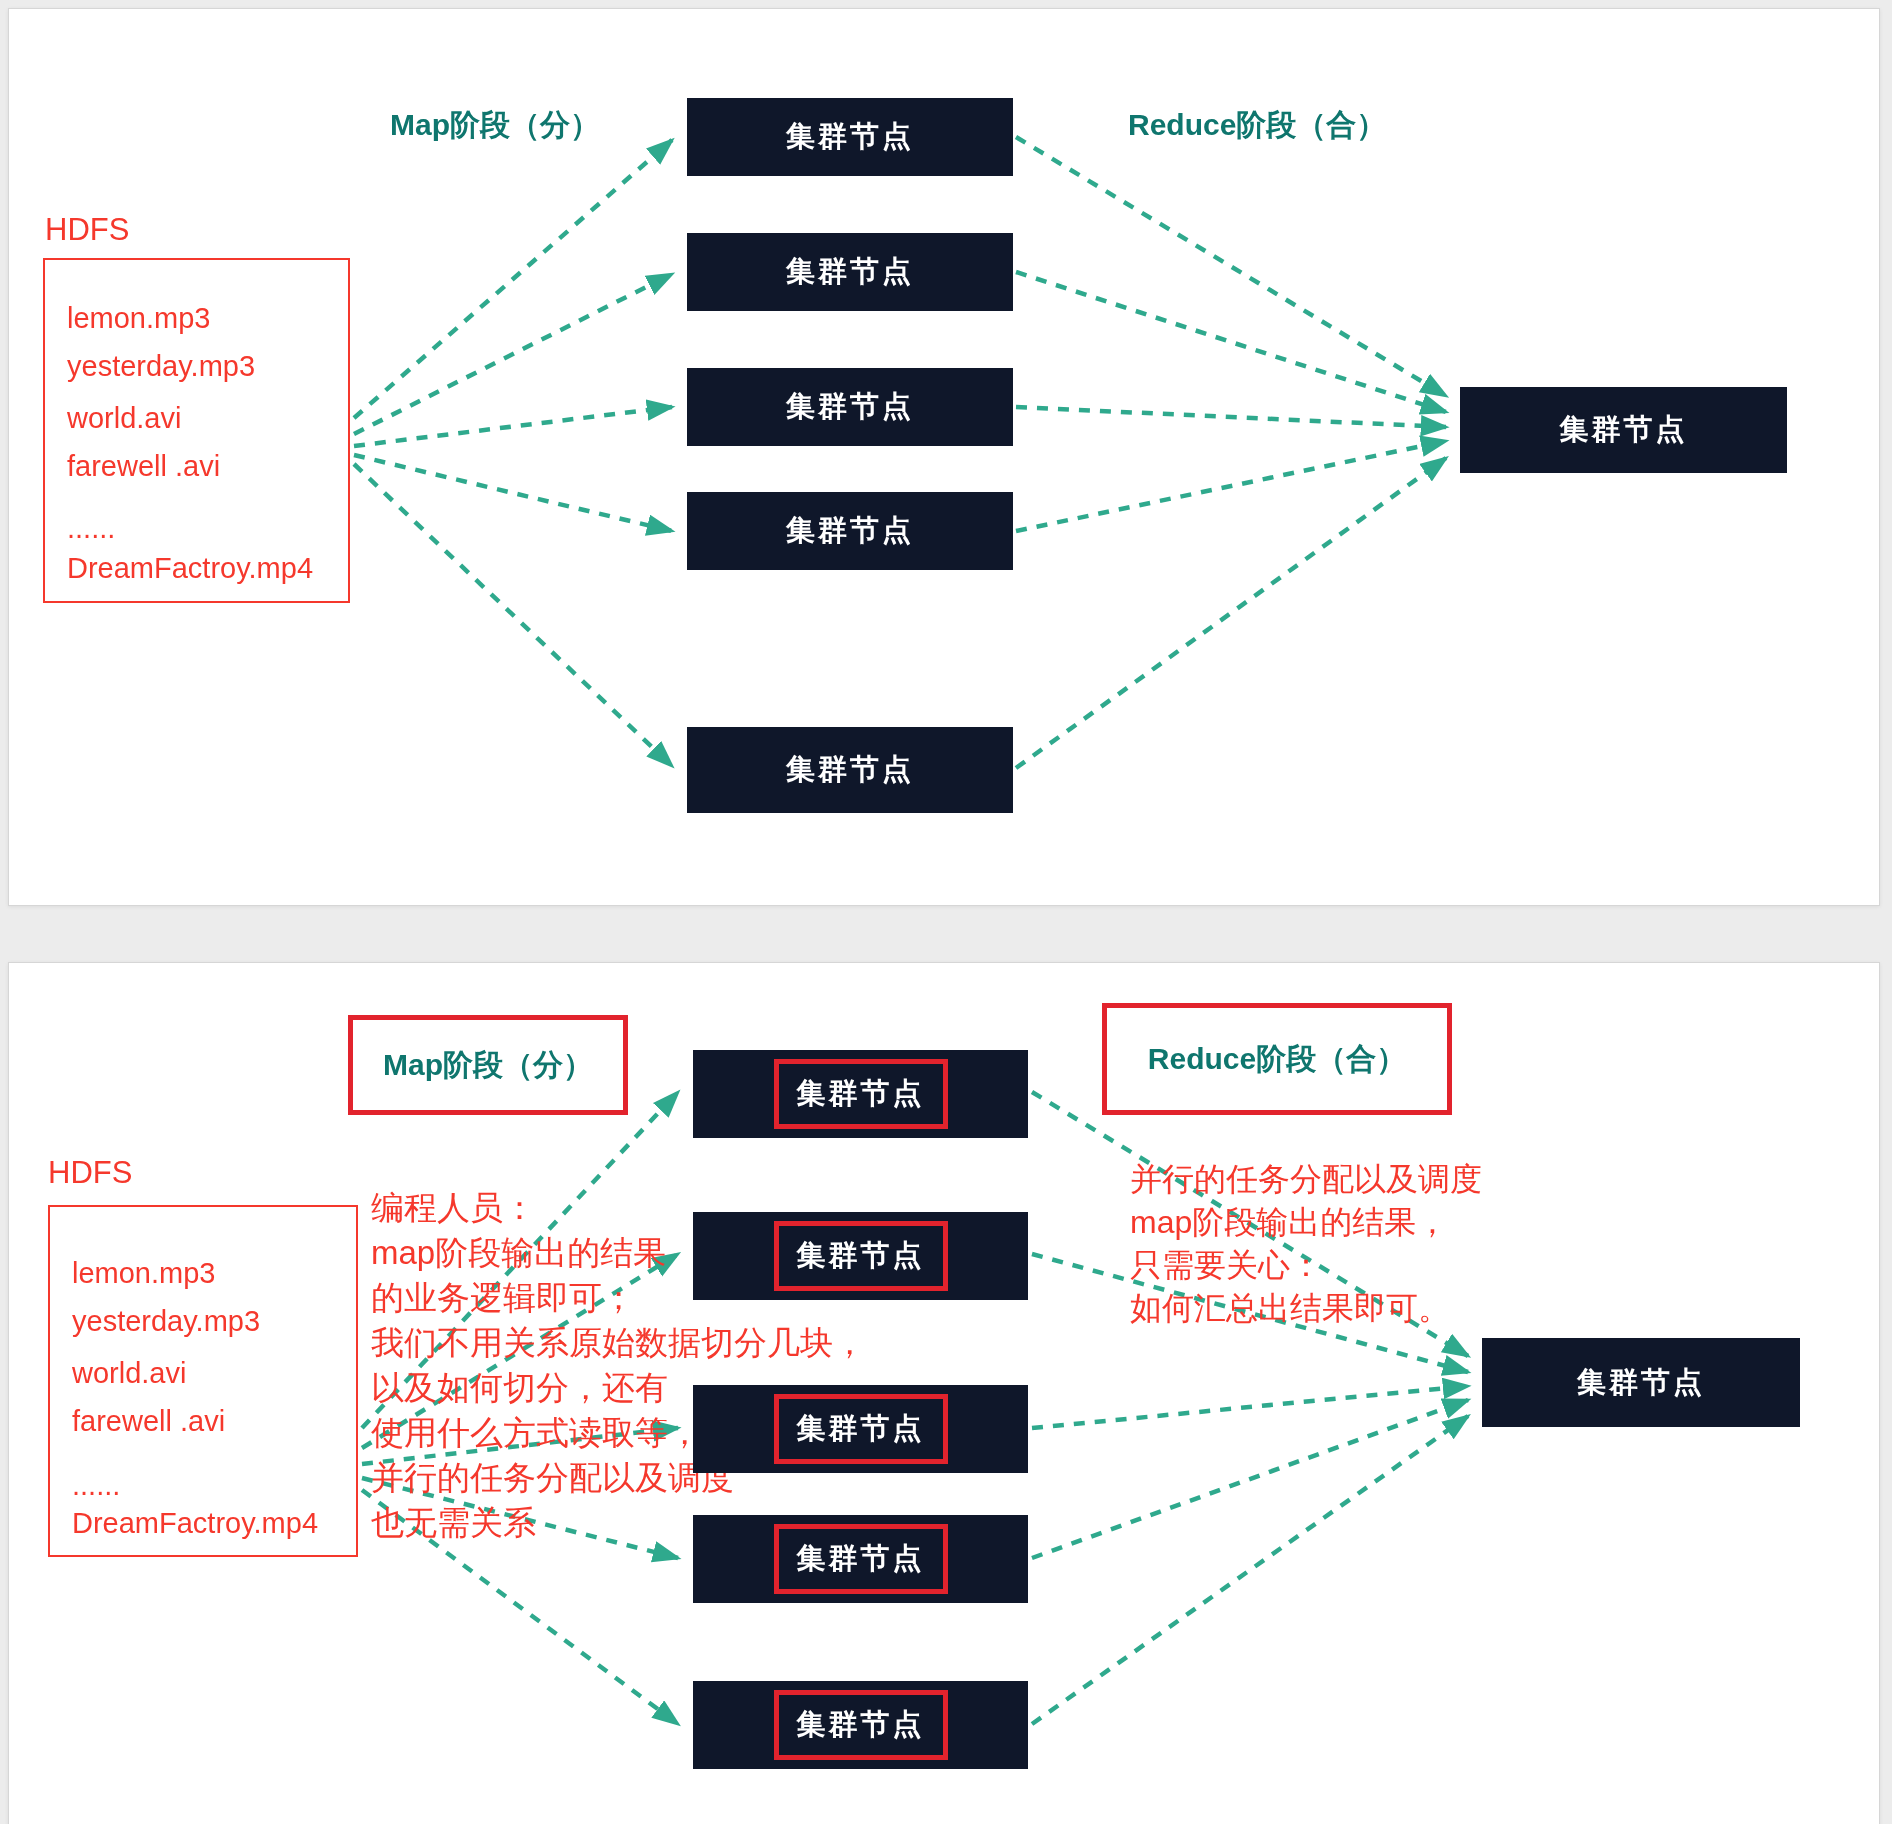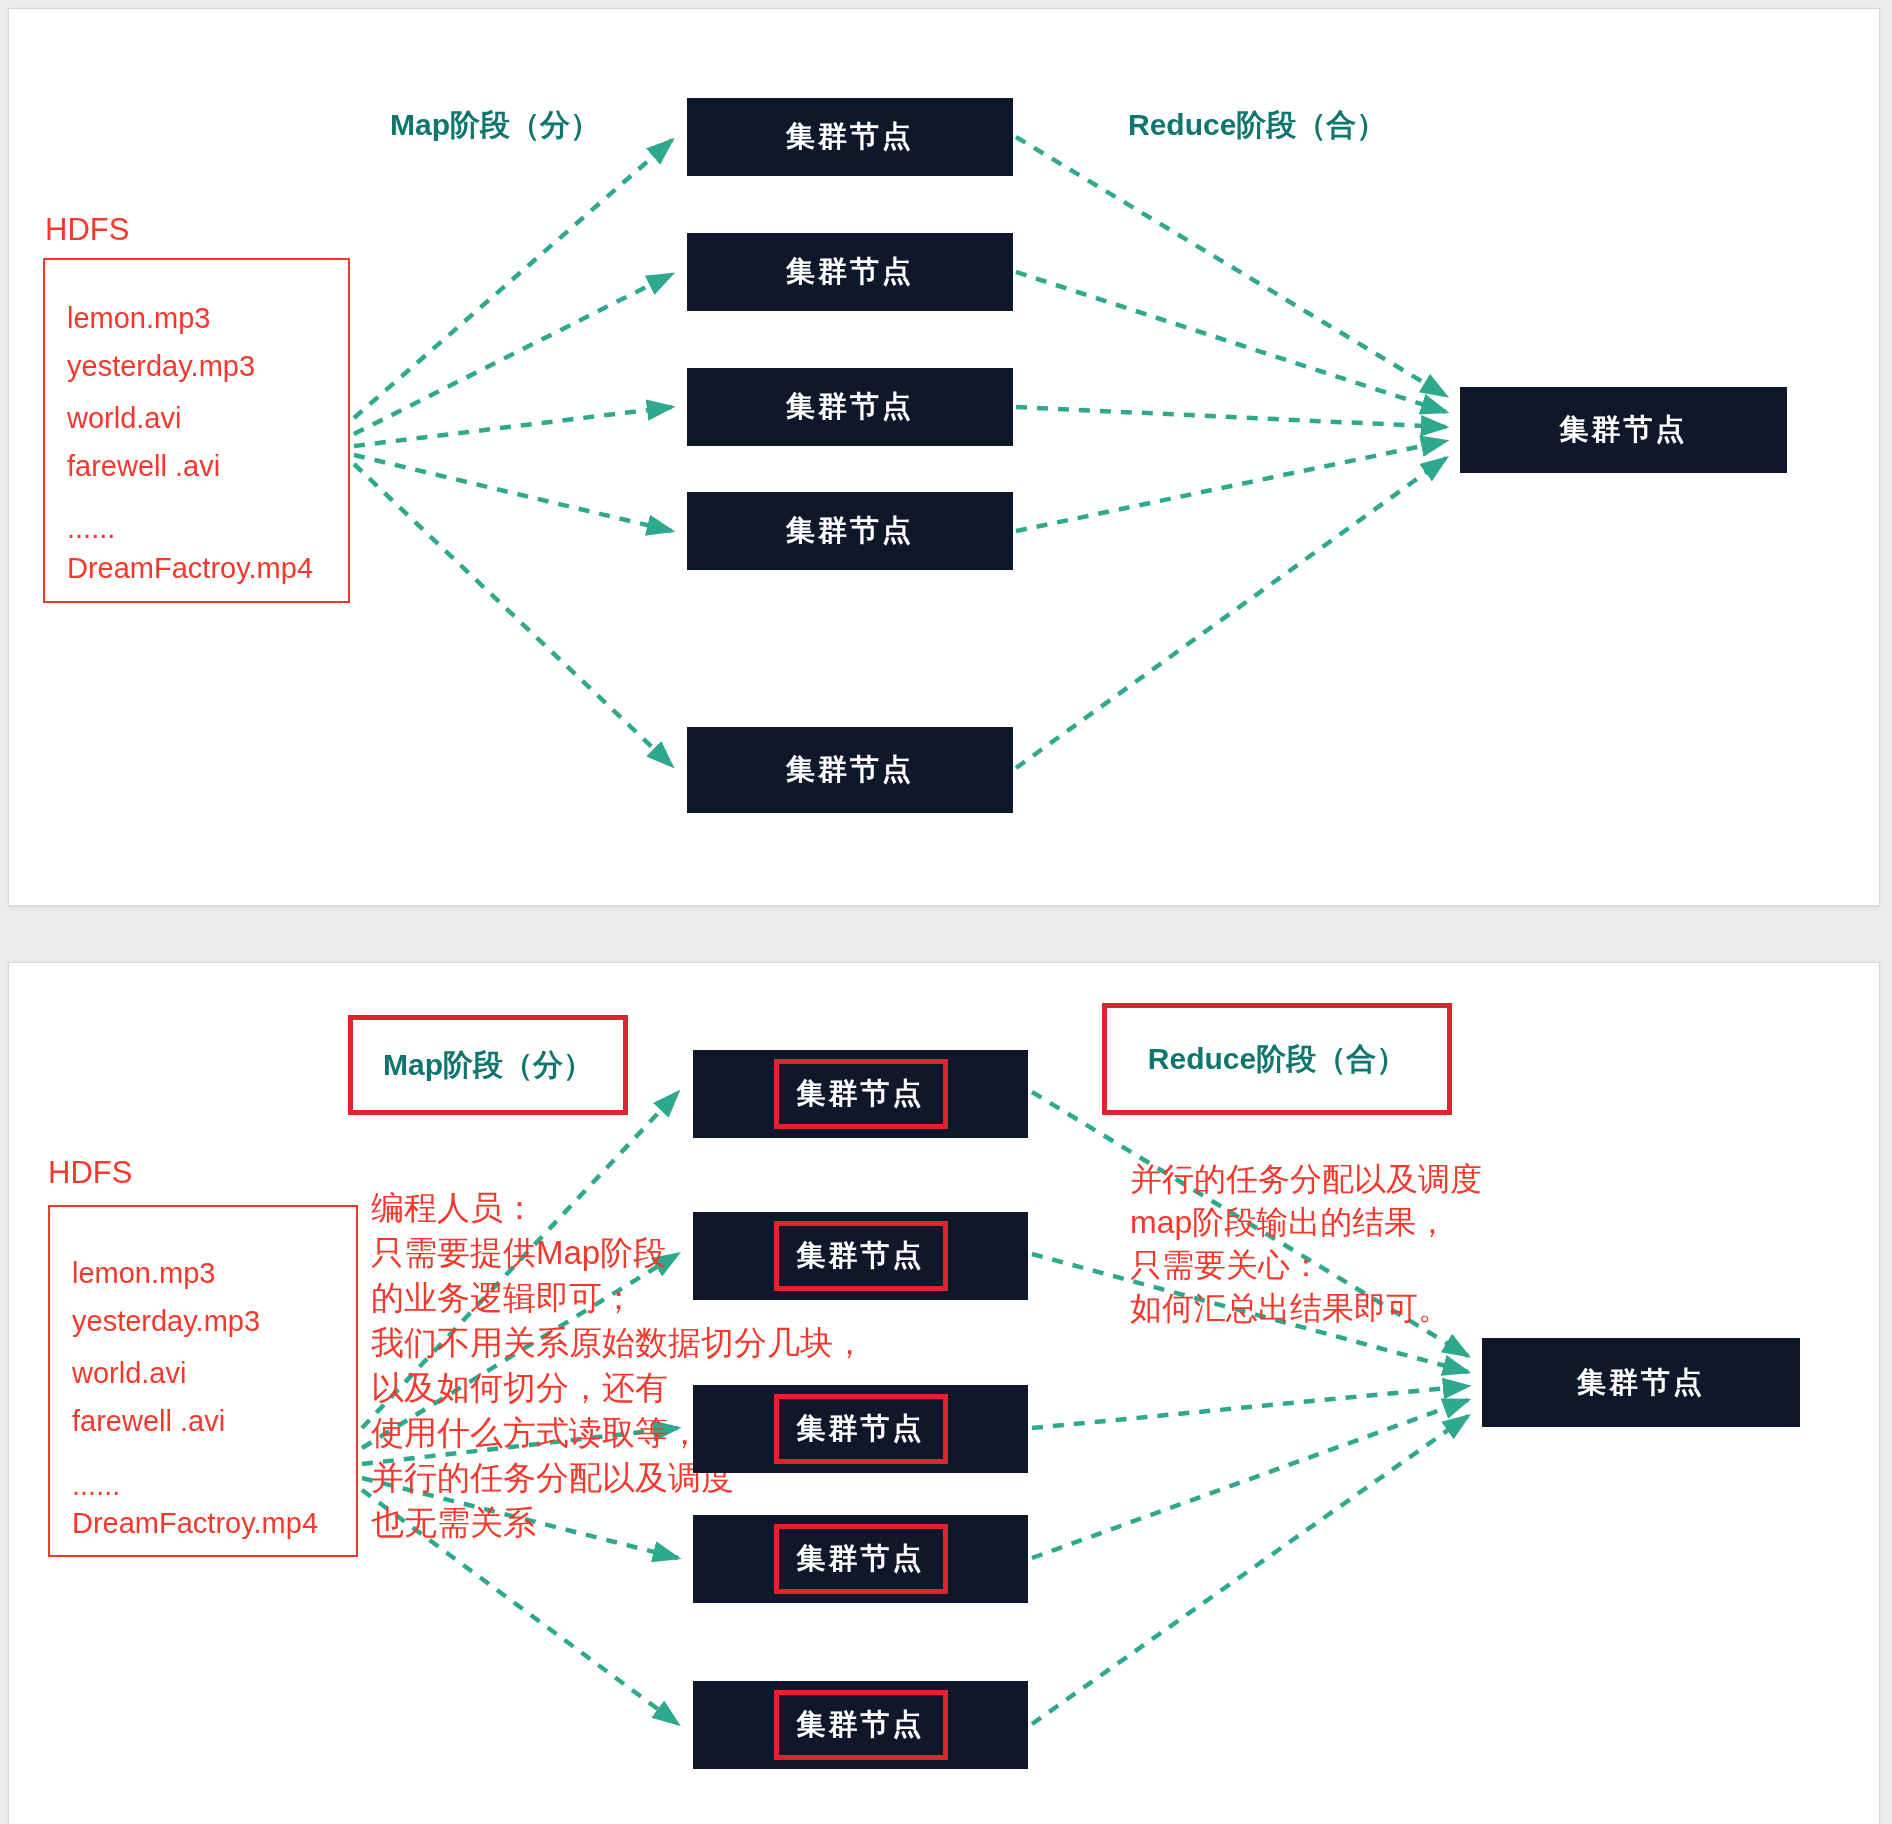--- a/index.html
+++ b/index.html
@@ -131,21 +131,21 @@
   <div class="abs hdfs-box" style="left:40px;top:243px;width:306px;height:348px;">
     <div class="file-line" style="top:50px;">lemon.mp3</div>
     <div class="file-line" style="top:98px;">yesterday.mp3</div>
     <div class="file-line" style="top:150px;">world.avi</div>
     <div class="file-line" style="top:198px;">farewell .avi</div>
     <div class="file-line" style="top:262px;">......</div>
     <div class="file-line" style="top:300px;">DreamFactroy.mp4</div>
   </div>
 
   <div id="map-note" class="note" style="left:363px;top:223px;">编程人员：
-只需要提供Map阶段
+map阶段输出的结果
 的业务逻辑即可；
 我们不用关系原始数据切分几块，
 以及如何切分，还有
 使用什么方式读取等，
 并行的任务分配以及调度
 也无需关系</div>
   <div id="reduce-note" class="note" style="left:1122px;top:196px;">并行的任务分配以及调度
 map阶段输出的结果，
 只需要关心：
 如何汇总出结果即可。</div>

